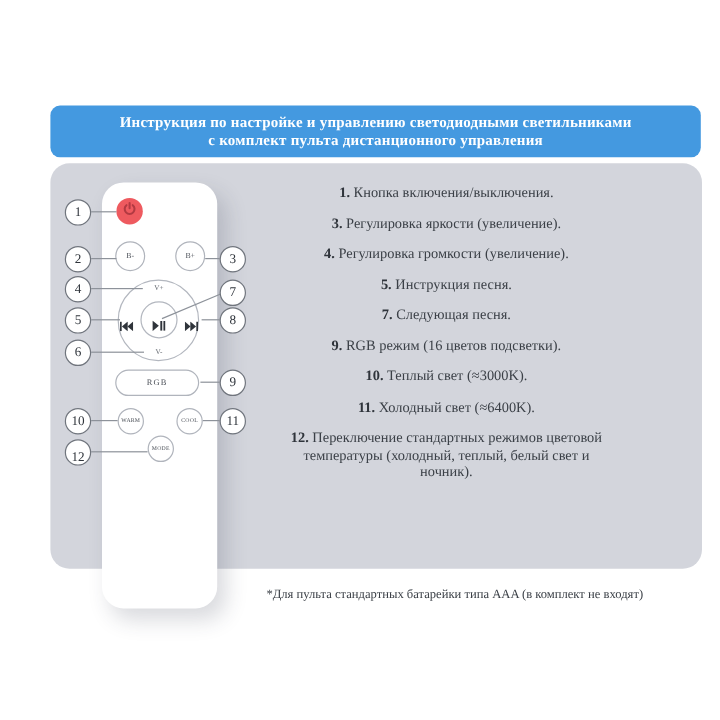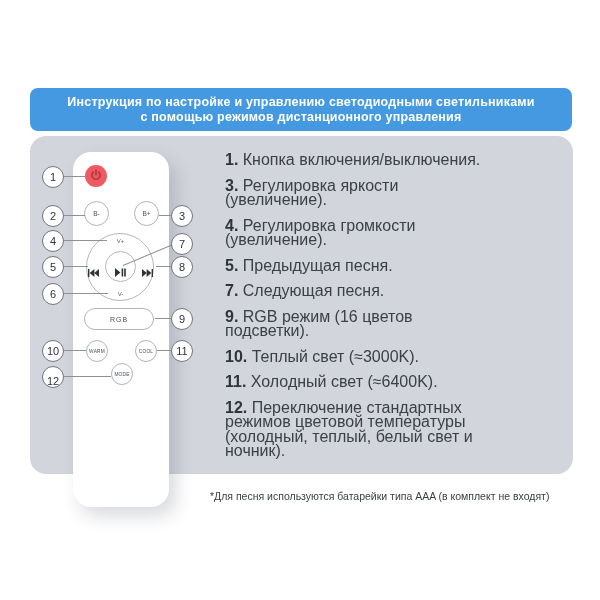--- a/index.html
+++ b/index.html
@@ -1,17 +1,17 @@
 <!DOCTYPE html>
 <html><head>
 <meta charset="utf-8">
 <style>
   html,body{margin:0;padding:0;}
   body{width:600px;height:600px;background:#ffffff;font-family:"Liberation Sans",sans-serif;position:relative;overflow:hidden;}
-  #stage{position:absolute;left:0;top:0;width:524px;height:600px;}
+  #stage{position:absolute;left:12px;top:0;width:524px;height:600px;font-family:Liberation Serif, serif;}
 
   .banner{position:absolute;left:30px;top:88px;width:542px;height:43px;background:#4499e0;border-radius:8px;
           display:flex;flex-direction:column;align-items:center;justify-content:center;z-index:1;}
   .banner div{color:#ffffff;font-size:12.5px;font-weight:bold;line-height:15px;text-align:center;letter-spacing:.2px;}
 
   .card{position:absolute;left:30px;top:136px;width:543px;height:338px;background:#d3d5dc;border-radius:16px;z-index:0;}
 
   .remote{position:absolute;left:73px;top:152px;width:96px;height:355px;background:#ffffff;border-radius:18px;
           box-shadow:7px 9px 18px rgba(45,50,70,.18);z-index:2;}
   .rbtn{position:absolute;border:1px solid #b0b4bc;border-radius:50%;background:#ffffff;
@@ -26,33 +26,33 @@
   .micon{position:absolute;}
   .rgb{position:absolute;left:11px;top:156px;width:70px;height:22px;border:1px solid #b0b4bc;border-radius:11px;background:#fff;
        display:flex;align-items:center;justify-content:center;font-size:7px;letter-spacing:1px;color:#4a4f57;box-sizing:border-box;}
 
   .callout{position:absolute;width:22px;height:22px;border:1.3px solid #70757d;border-radius:50%;background:#ffffff;
            display:flex;align-items:center;justify-content:center;font-size:11px;color:#2f343b;box-sizing:border-box;z-index:4;}
   .cline{position:absolute;height:1px;background:#8d929a;z-index:3;}
   .diag{transform-origin:left center;transform:rotate(-22.8deg);}
 
   .list{position:absolute;left:225px;top:153px;width:270px;z-index:1;}
-  .li{font-size:16px;line-height:14.5px;color:#3b4047;margin-bottom:11px;}
+  .li{font-size:12px;line-height:14.5px;color:#3b4047;margin-bottom:11px;text-align:center;}
   .li b{color:#2f343b;}
 
   .footnote{position:absolute;left:210px;top:490px;width:360px;font-size:10.5px;color:#3b4047;z-index:1;}
 </style>
 </head>
 <body>
 
 <div id="stage">
 
   <div class="banner">
     <div>Инструкция по настройке и управлению светодиодными светильниками</div>
-    <div>с помощью режимов дистанционного управления</div>
+    <div>с комплект пульта дистанционного управления</div>
   </div>
 
   <div class="card"></div>
 
   <div class="remote">
     <div class="power">
       <span>
         <svg width="12" height="12" viewBox="0 0 12 12">
           <path d="M6 1.1 V5.6" fill="none" stroke="#b23a42" stroke-width="1.7" stroke-linecap="round"></path>
           <path d="M3.4 3.0 a4.1 4.1 0 1 0 5.2 0" fill="none" stroke="#b23a42" stroke-width="1.7" stroke-linecap="round"></path>
@@ -155,23 +155,23 @@
       <span>11</span>
     </div>
   <div class="callout" style="left:42px;top:366px;align-items:flex-end;">
       <span>12</span>
     </div>
 
   <div class="list">
     <div class="li"><b>1.</b> <span>Кнопка включения/выключения.</span></div>
     <div class="li"><b>3.</b> <span>Регулировка яркости (увеличение).</span></div>
     <div class="li"><b>4.</b> <span>Регулировка громкости (увеличение).</span></div>
-    <div class="li"><b>5.</b> <span>Предыдущая песня.</span></div>
+    <div class="li"><b>5.</b> <span>Инструкция песня.</span></div>
     <div class="li"><b>7.</b> <span>Следующая песня.</span></div>
     <div class="li"><b>9.</b> <span>RGB режим (16 цветов подсветки).</span></div>
     <div class="li"><b>10.</b> <span>Теплый свет (≈3000K).</span></div>
     <div class="li"><b>11.</b> <span>Холодный свет (≈6400K).</span></div>
     <div class="li"><b>12.</b> <span>Переключение стандартных режимов цветовой температуры (холодный, теплый, белый свет и ночник).</span></div>
   </div>
 
-  <div class="footnote">*Для песня используются батарейки типа AAA (в комплект не входят)</div>
+  <div class="footnote">*Для пульта стандартных батарейки типа AAA (в комплект не входят)</div>
 
 </div>
 
 </body></html>

